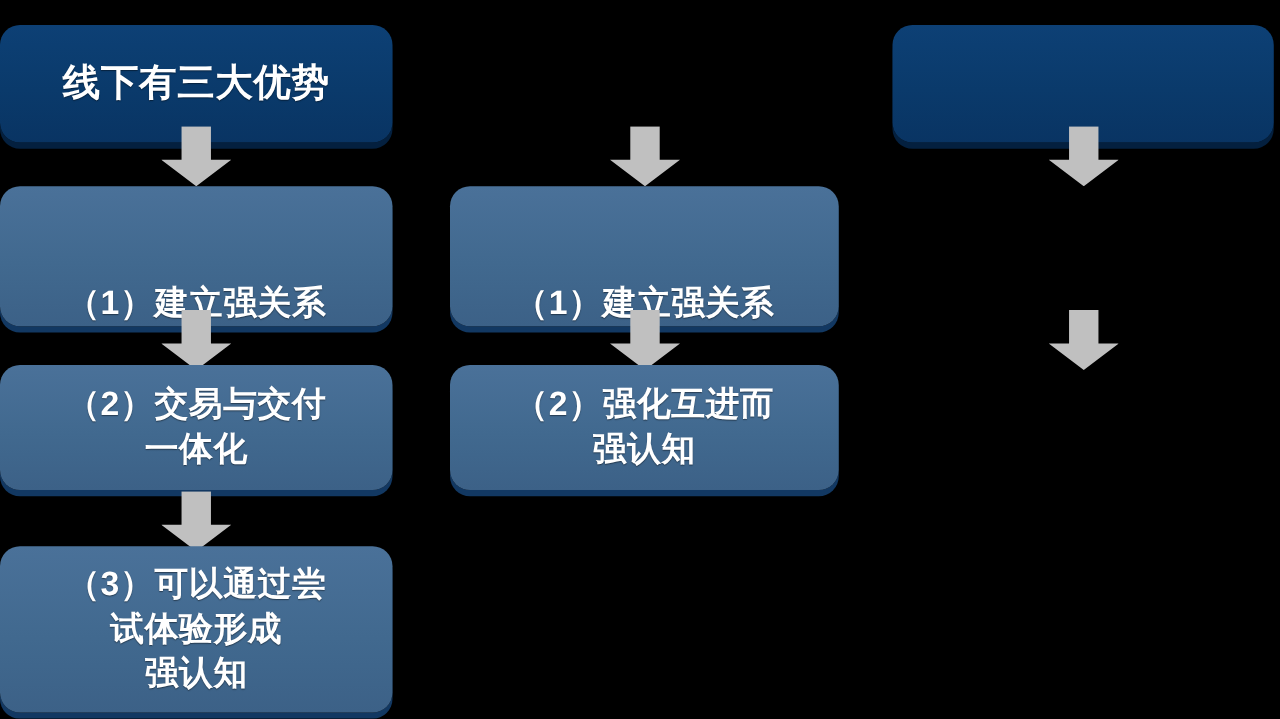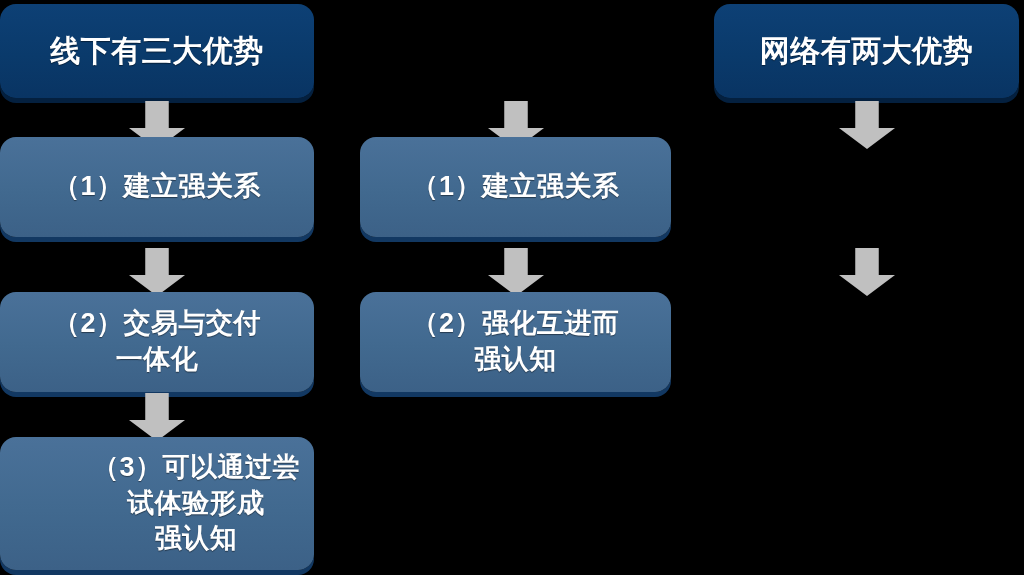--- a/index.html
+++ b/index.html
@@ -71,24 +71,24 @@
   }
 
   .body-text {
     font-size: 27px;
     line-height: 1.32;
     padding: 0 14px;
     white-space: pre-line;
   }
 
   
-  .row-head { top: 4px;   height: 94px; text-align: right;  }
-  .row-1    { top: 137px; height: 100px; }
+  .row-head { top: 20px;   height: 94px; text-align: right;  }
+  .row-1    { top: 149px; height: 112px; align-items: flex-end; }
   .row-2    { top: 292px; height: 100px; }
-  .row-3    { top: 437px; height: 133px; justify-content: flex-end; }
+  .row-3    { top: 437px; height: 133px; }
 
   
   .arrow {
     position: absolute;
     width: 56px;
     height: 48px;
     background: #c0c0c0;
     -webkit-clip-path: polygon(29% 0%, 71% 0%, 71% 56%, 100% 56%, 50% 100%, 0% 56%, 29% 56%);
     clip-path: polygon(29% 0%, 71% 0%, 71% 56%, 100% 56%, 50% 100%, 0% 56%, 29% 56%);
   }
@@ -147,21 +147,20 @@
 
     <div class="node body row-2">
       <div class="body-text">（2）强化互进而
 强认知</div>
     </div>
   </div>
 
   <div class="column col-3">
 
     <div class="node header row-head">
-      <div class="header-title">网络有两大优势</div>
     </div>
 
     <div class="arrow a-head"></div>
 
 
     <div class="arrow a-1"></div>
 
   </div>
 
 </div>

